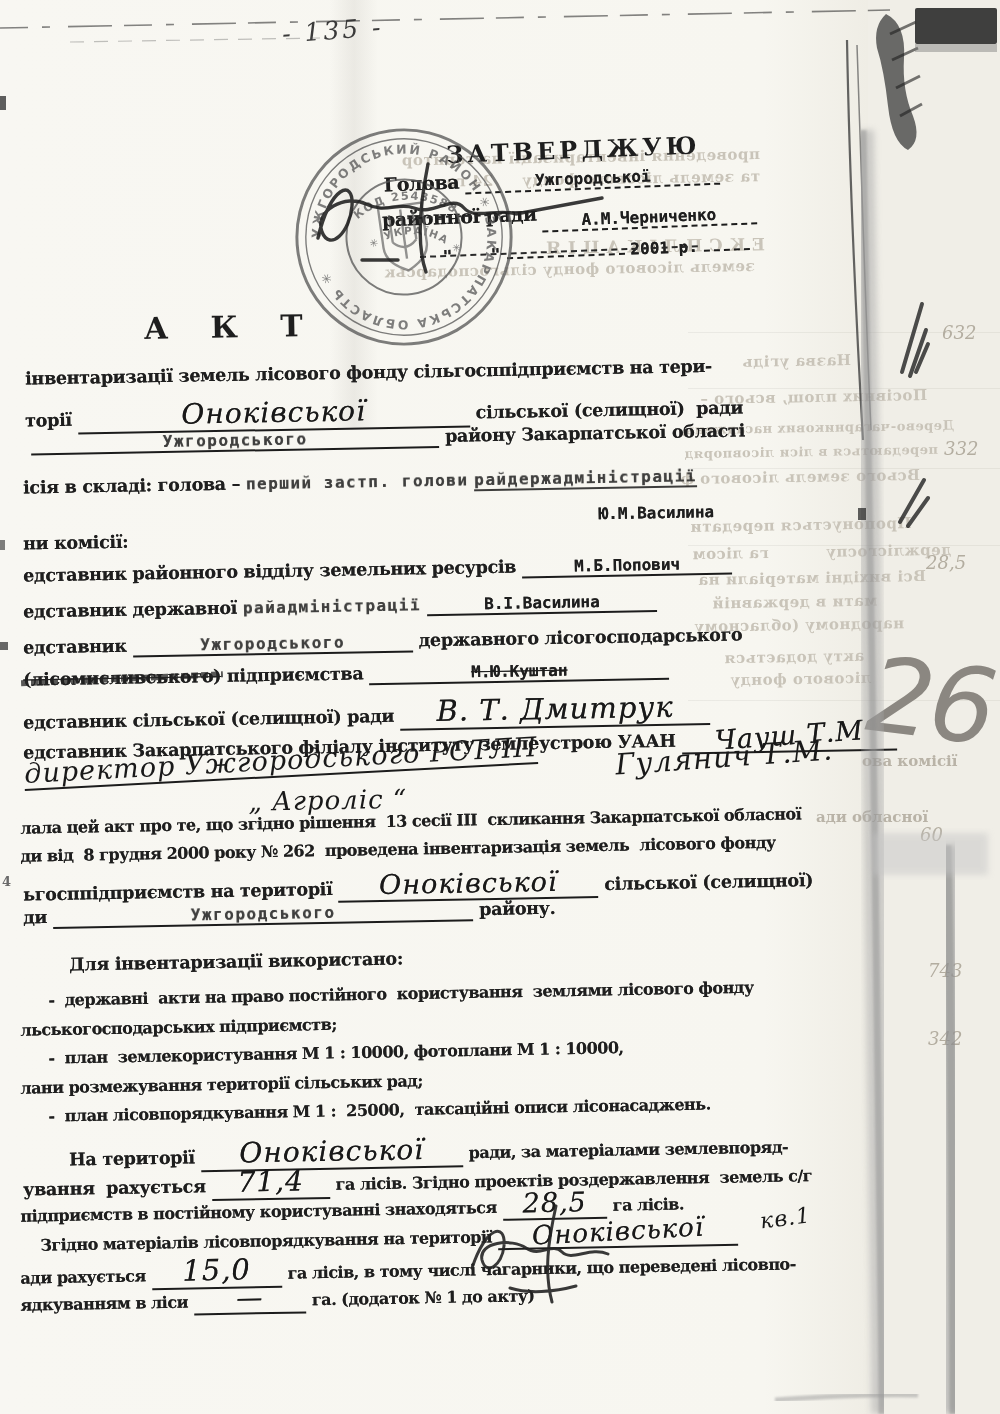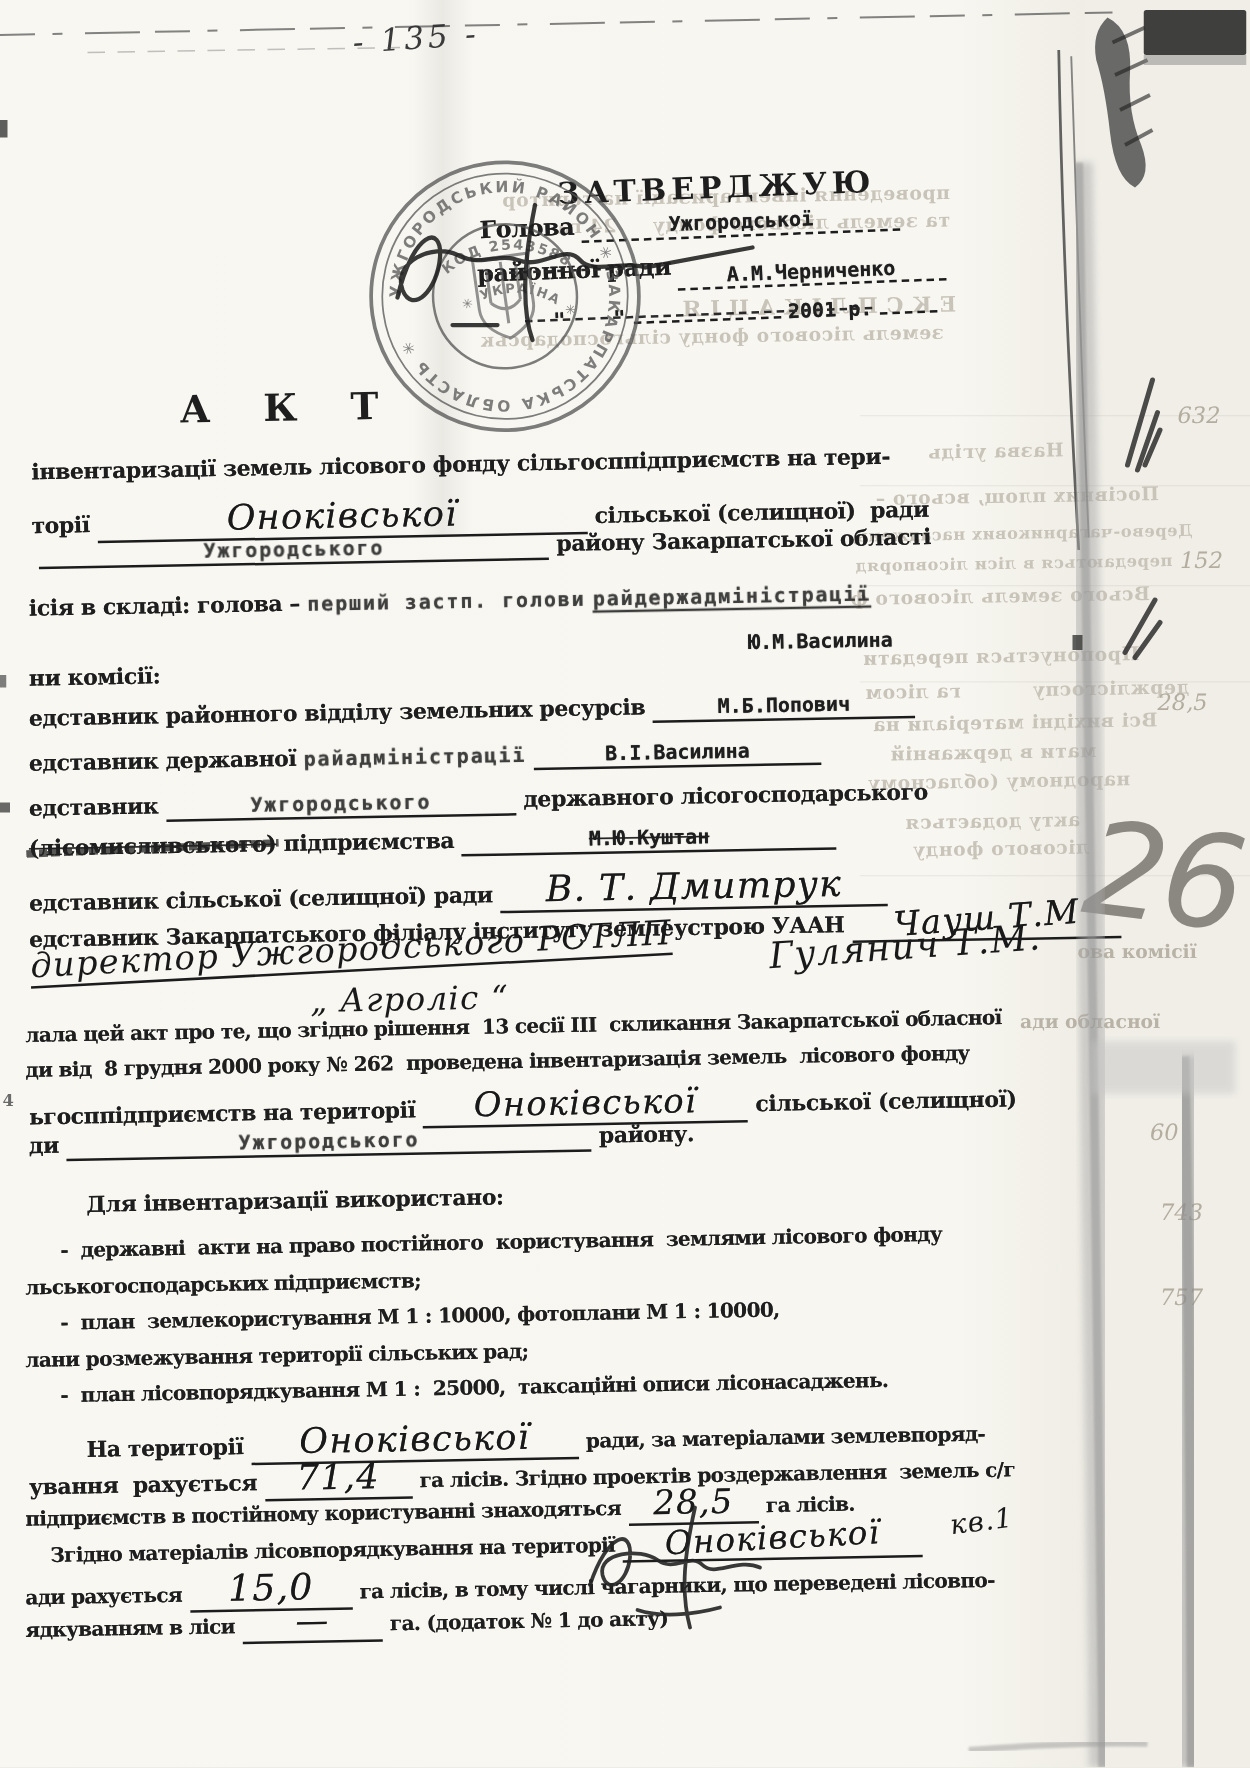--- a/index.html
+++ b/index.html
@@ -69,25 +69,25 @@
   <div class="bleed" style="left:690px;top:516px">Пропонується передати</div>
   <div class="bleed" style="left:692px;top:543px">держлісгоспу          га лісом</div>
   <div class="bleed" style="left:698px;top:569px">Всі вихідні матеріали на</div>
   <div class="bleed" style="left:712px;top:593px">мати в державній</div>
   <div class="bleed" style="left:694px;top:616px">народному (обласному</div>
   <div class="bleed" style="left:724px;top:648px">акту додається</div>
   <div class="bleed" style="left:730px;top:670px">лісового фонду</div>
   <div class="ghost" style="left:862px;top:752px">ова комісії</div>
   <div class="ghost" style="left:816px;top:808px">ади обласної</div>
   <div class="ghostnum" style="left:942px;top:322px">632</div>
-  <div class="ghostnum" style="left:944px;top:438px">152</div>
+  <div class="ghostnum" style="left:944px;top:438px">332</div>
   <div class="ghostnum" style="left:926px;top:552px">28,5</div>
   <div class="ghostnum" style="left:928px;top:960px">743</div>
-  <div class="ghostnum" style="left:928px;top:1028px">757</div>
-  <div class="ghostnum" style="left:920px;top:896px">60</div>
+  <div class="ghostnum" style="left:928px;top:1028px">342</div>
+  <div class="ghostnum" style="left:920px;top:824px">60</div>
 
   <div class="pg135">- 135 -</div>
   <div class="pencil26">26</div>
   <div class="ghost" style="left:2px;top:874px;color:#6a6a6a;font-size:13px">4</div>
 
   <div class="speck" style="left:0;top:96px;width:6px;height:14px;opacity:.75"></div>
   <div class="speck" style="left:0;top:540px;width:5px;height:10px;opacity:.6"></div>
   <div class="speck" style="left:0;top:642px;width:8px;height:8px;opacity:.7"></div>
 
   <svg width="1000" height="60" style="position:absolute;left:0;top:0">

